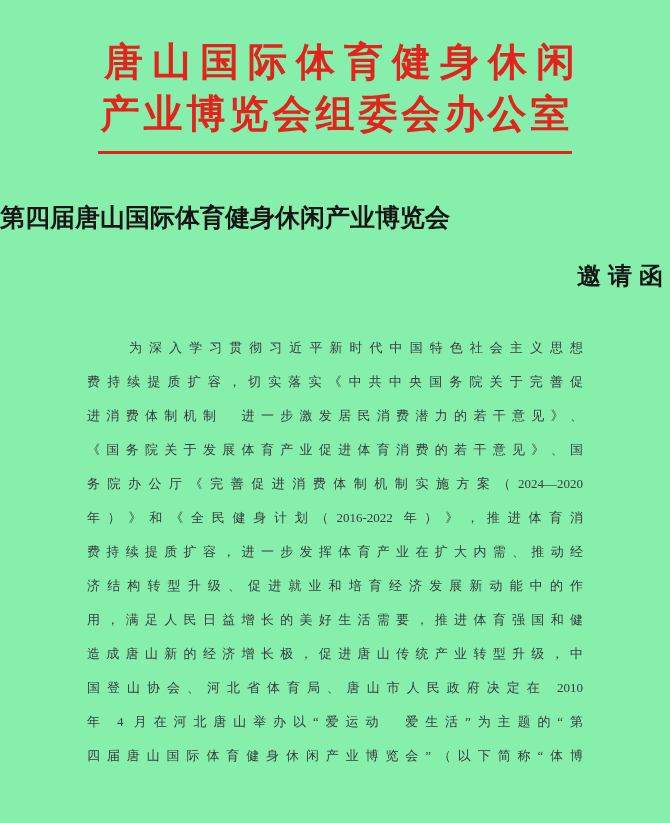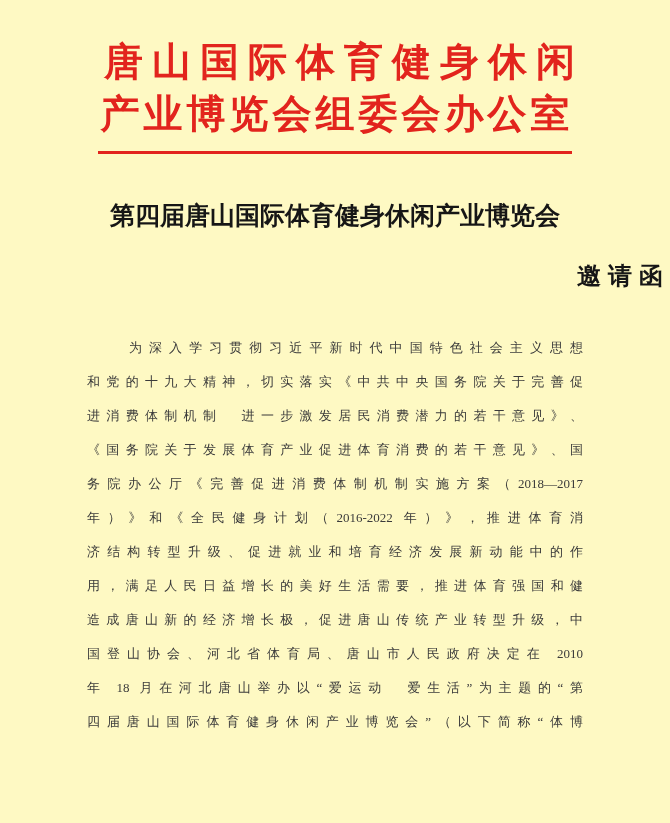--- a/index.html
+++ b/index.html
@@ -1,21 +1,21 @@
 <!DOCTYPE html>
 <html><head>
 <meta charset="utf-8">
 <style>
   html, body { margin: 0; padding: 0; background: #ffffff; }
   .page {
     position: relative;
     width: 670px;
     height: 823px;
     margin: 0 auto;
-    background: #fef9c3;
+    background: #86efac;
     overflow: hidden;
     font-family: "Liberation Serif", serif;
   }
   
   .letterhead { padding-top: 36px; }
   .lh-line {
     width: 480px;
     margin: 0 auto;
     text-align: center;
     font-weight: 700;
@@ -28,22 +28,21 @@
   .lh-line-2 { letter-spacing: 4px;  text-indent: 4px; text-align: center; }
   .red-rule {
     width: 474px;
     height: 3px;
     margin: 11px auto 0 auto;
     background: #e2241d;
   }
   
   .doc-title {
     margin: 48px auto 4px auto;
-    text-align: center;
-    font-family: Liberation Mono, monospace;
+    font-family: Liberation Serif, serif;
     font-weight: 700;
     font-size: 25px;
     line-height: 32px;
     color: #161616;
     white-space: nowrap;
   }
   .doc-subtitle {
     margin: 27px auto 0 auto;
     text-align: right;
     font-family: "Liberation Sans", sans-serif;
@@ -80,26 +79,27 @@
     <div class="lh-line lh-line-2">产业博览会组委会办公室</div>
     <div class="red-rule"></div>
   </header>
 
   <h1 class="doc-title">第四届唐山国际体育健身休闲产业博览会</h1>
 
   <h2 class="doc-subtitle">邀请函</h2>
 
   <div class="body-block">
     <div class="body-line first">为深入学习贯彻习近平新时代中国特色社会主义思想</div>
-    <div class="body-line">和党的十九大精神，切实落实《中共中央国务院关于完善促</div>
+    <div class="body-line">费持续提质扩容，切实落实《中共中央国务院关于完善促</div>
     <div class="body-line">进消费体制机制　进一步激发居民消费潜力的若干意见》、</div>
     <div class="body-line">《国务院关于发展体育产业促进体育消费的若干意见》、国</div>
-    <div class="body-line">务院办公厅《完善促进消费体制机制实施方案（2018—2017</div>
+    <div class="body-line">务院办公厅《完善促进消费体制机制实施方案（2024—2020</div>
     <div class="body-line">年）》和《全民健身计划（2016-2022 年）》，推进体育消</div>
+    <div class="body-line">费持续提质扩容，进一步发挥体育产业在扩大内需、推动经</div>
     <div class="body-line">济结构转型升级、促进就业和培育经济发展新动能中的作</div>
     <div class="body-line">用，满足人民日益增长的美好生活需要，推进体育强国和健</div>
     <div class="body-line">造成唐山新的经济增长极，促进唐山传统产业转型升级，中</div>
     <div class="body-line">国登山协会、河北省体育局、唐山市人民政府决定在 2010</div>
-    <div class="body-line">年 18 月在河北唐山举办以“爱运动　爱生活”为主题的“第</div>
+    <div class="body-line">年 4 月在河北唐山举办以“爱运动　爱生活”为主题的“第</div>
     <div class="body-line">四届唐山国际体育健身休闲产业博览会”（以下简称“体博</div>
   </div>
 
 </div>
 
 </body></html>

